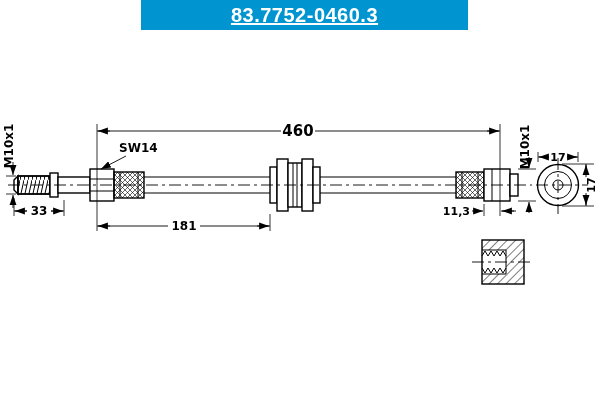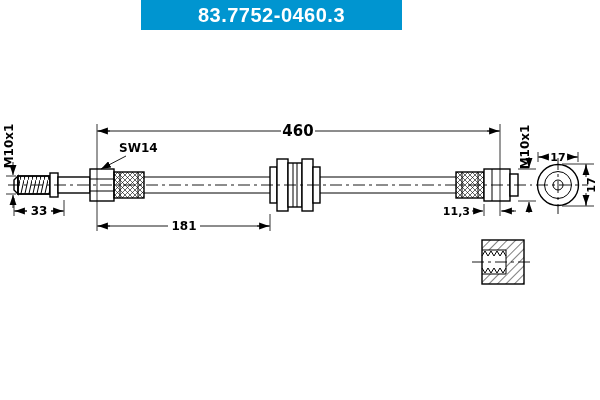--- a/index.html
+++ b/index.html
@@ -1,20 +1,20 @@
 <!DOCTYPE html>
 <html><head>
 <meta charset="utf-8">
 <style>
   html,body{margin:0;padding:0;background:#fff;}
   #page{position:relative;width:600px;height:400px;background:#fff;overflow:hidden;
         font-family:"Liberation Sans",sans-serif;}
-  #header-bar{position:absolute;left:141px;top:0;width:261px;height:30px;
+  #header-bar{position:absolute;left:141px;top:0;width:327px;height:30px;
         background:#0095d0;display:flex;align-items:center;justify-content:center;
-        gap:42px;color:#fff;font-weight:700;font-size:20px;letter-spacing:.5px;}
+        gap:42px;color:#fff;font-weight:700;font-size:20px;letter-spacing:.5px;text-decoration:underline;}
   svg{position:absolute;left:0;top:0;}
   .outline{fill:#fff;stroke:#000;stroke-width:1.4;}
   .thin{stroke:#000;stroke-width:1;fill:none;}
   .dimline{stroke:#000;stroke-width:.9;fill:none;}
   .ext{stroke:#000;stroke-width:.8;fill:none;}
   .cl{stroke:#000;stroke-width:.9;fill:none;stroke-dasharray:12 4 3 4;}
   .dim{font-family:"DejaVu Sans",sans-serif;font-size:12px;font-weight:bold;fill:#000;}
   .dim-lg{font-family:"DejaVu Sans",sans-serif;font-size:15px;font-weight:bold;fill:#000;}
   .dim-sm{font-family:"DejaVu Sans",sans-serif;font-size:11px;font-weight:bold;fill:#000;}
 </style>

